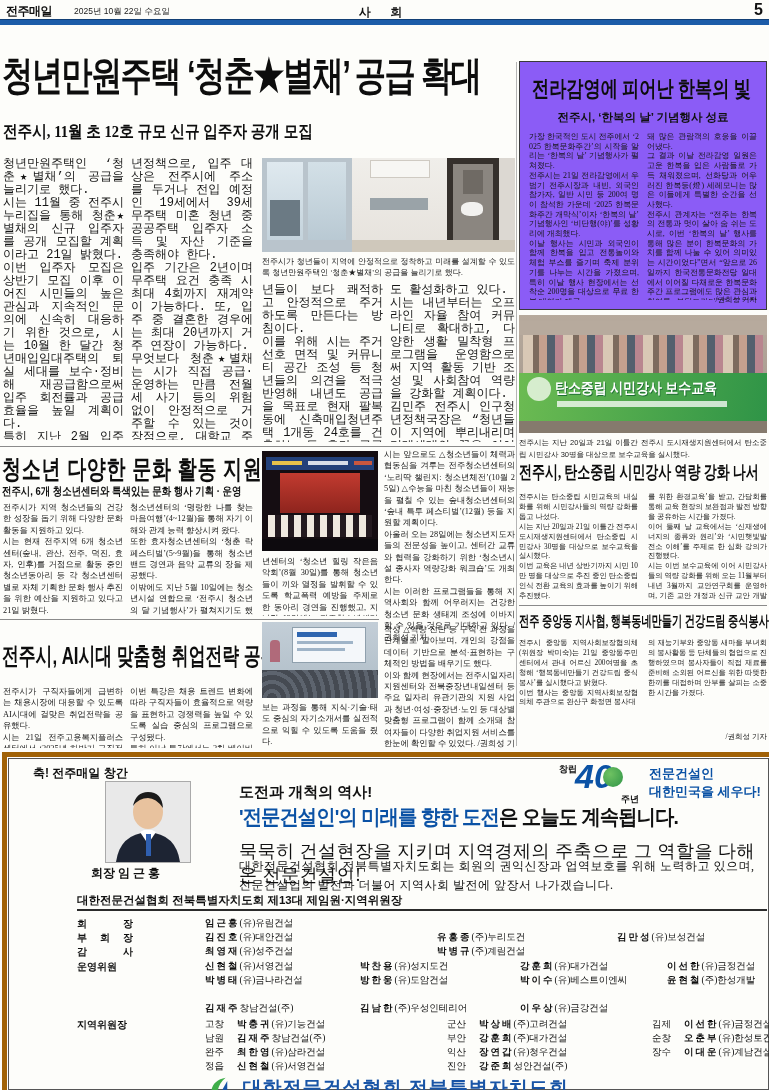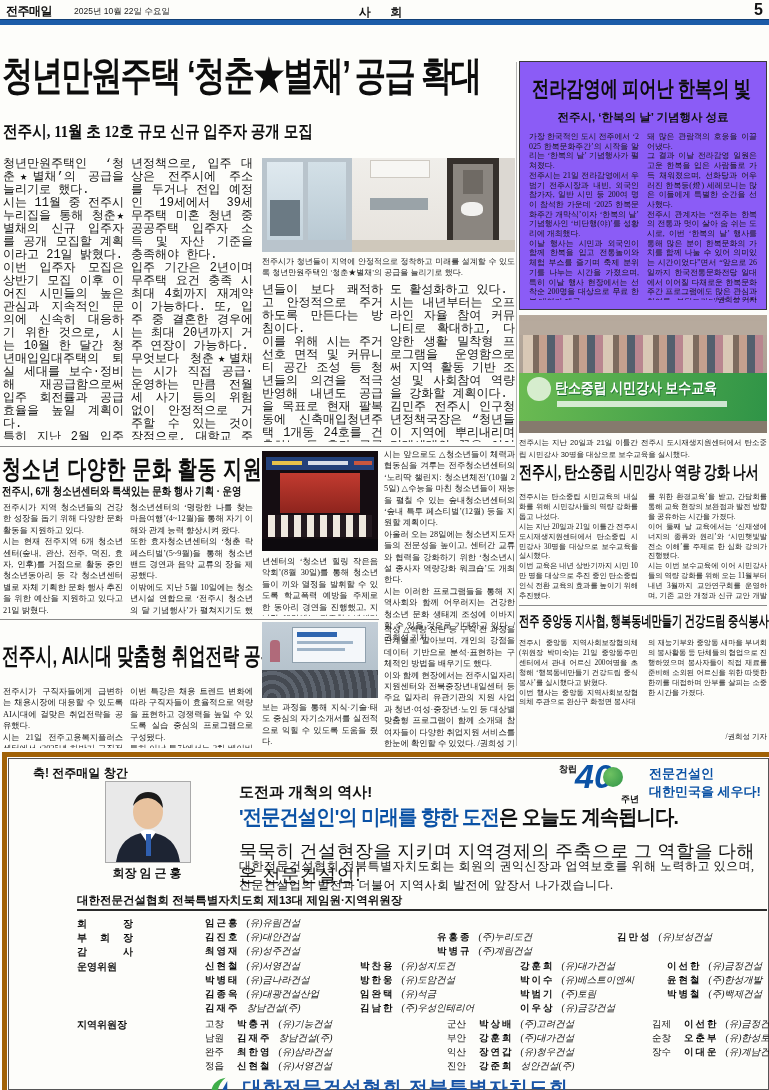--- a/index.html
+++ b/index.html
@@ -28,21 +28,21 @@
   .box{border:1px solid #3a3a3a;}
   .byline{font-family:"Liberation Serif",serif;font-size:7.5px;text-align:right;color:#111;}
   
   .ph{overflow:hidden;}
   
   .adbox{border:5px solid #a16207;box-shadow:0 0 0 1px #fff inset,0 0 0 2px #555 inset;}
   .lbl{display:inline-block;width:56px;text-align:justify;text-align-last:justify;font-weight:bold;font-size:10px;}
   .trow{position:absolute;height:13px;font-family:"Liberation Serif","DejaVu Serif",serif;font-size:9.5px;white-space:nowrap;}
   .ent{position:absolute;top:0;}
   .nm{font-weight:bold;letter-spacing:2px;}
-  .co{margin-left:7px;letter-spacing:0;font-style:italic;}
+  .co{letter-spacing:0;}
   .rg{display:inline-block;width:26px;margin-right:6px;}
   .blue{color:#0b52a5;}
 </style>
 </head>
 <body>
 
 <div class="page">
 
   <div class="abs paper" style="left:6px;top:3px">전주매일</div>
   <div class="abs hdate" style="left:74px;top:6px">2025년 10월 22일 수요일</div>
@@ -191,21 +191,21 @@
     <div class="abs ph" style="left:98px;top:24px;width:84px;height:80px;background:#ececec;border:1px solid #aaa">
       <svg width="84" height="80" viewBox="0 0 84 80">
         <rect x="0" y="0" width="84" height="80" fill="#e9e9e9"></rect>
         <path d="M10 80 Q14 52 42 50 Q70 52 74 80 Z" fill="#1d2433"></path>
         <path d="M34 50 L42 62 L50 50 L46 48 L38 48 Z" fill="#ffffff"></path>
         <rect x="40" y="52" width="5" height="22" fill="#2f5fb0"></rect>
         <ellipse cx="42" cy="30" rx="15" ry="17" fill="#e8c29e"></ellipse>
         <path d="M27 24 Q30 10 42 10 Q56 10 57 26 Q50 16 42 16 Q33 16 27 24 Z" fill="#1b1b1b"></path>
       </svg>
     </div>
-    <div class="abs" style="left:84px;top:108px;width:112px;text-align:center;font-family:'Liberation Serif',serif;font-weight:bold;font-size:12px">회장 임 근 홍</div>
+    <div class="abs" style="left:84px;top:108px;width:112px;font-family:'Liberation Serif',serif;font-weight:bold;font-size:12px">회장 임 근 홍</div>
 
     <div class="abs" style="left:552px;top:4px;width:205px;height:46px">
       <span class="abs" style="left:0;top:2px;font-size:9px;font-weight:bold">창립</span>
       <span class="abs blue" style="left:16px;top:-4px;font-size:34px;font-weight:900;font-style:italic;font-family:'Liberation Sans',sans-serif">40</span>
       <span class="abs" style="left:44px;top:6px;width:20px;height:20px;border-radius:50%;background:radial-gradient(circle at 35% 35%,#6fc262,#2f9447)"></span>
       <span class="abs" style="left:62px;top:32px;font-size:9px;font-weight:bold">주년</span>
       <span class="abs blue" style="left:90px;top:4px;font-size:13px;font-weight:900">전문건설인</span>
       <span class="abs blue" style="left:90px;top:22px;font-size:13px;font-weight:900">대한민국을 세우다!</span>
     </div>
 
@@ -242,26 +242,20 @@
       <span class="ent" style="left:283px"><b class="nm">박찬용</b><span class="co">(유)성지도건</span></span>
       <span class="ent" style="left:443px"><b class="nm">강훈희</b><span class="co">(유)대가건설</span></span>
       <span class="ent" style="left:590px"><b class="nm">이선한</b><span class="co">(유)금정건설</span></span>
     </div>
     <div class="trow" style="left:70px;top:217px;width:690px">
       <span class="ent" style="left:128px"><b class="nm">박병태</b><span class="co">(유)금나라건설</span></span>
       <span class="ent" style="left:283px"><b class="nm">방한웅</b><span class="co">(유)도암건설</span></span>
       <span class="ent" style="left:443px"><b class="nm">박이수</b><span class="co">(유)베스트이엔씨</span></span>
       <span class="ent" style="left:590px"><b class="nm">윤현철</b><span class="co">(주)한성개발</span></span>
     </div>
-    <div class="trow" style="left:70px;top:231px;width:690px">
-      <span class="ent" style="left:128px"><b class="nm">김종옥</b><span class="co">(유)대광건설산업</span></span>
-      <span class="ent" style="left:283px"><b class="nm">임완택</b><span class="co">(유)석금</span></span>
-      <span class="ent" style="left:443px"><b class="nm">박범기</b><span class="co">(주)토림</span></span>
-      <span class="ent" style="left:590px"><b class="nm">박병철</b><span class="co">(주)백제건설</span></span>
-    </div>
     <div class="trow" style="left:70px;top:245px;width:690px">
       <span class="ent" style="left:128px"><b class="nm">김재주</b><span class="co">창남건설(주)</span></span>
       <span class="ent" style="left:283px"><b class="nm">김남한</b><span class="co">(주)우성인테리어</span></span>
       <span class="ent" style="left:443px"><b class="nm">이우상</b><span class="co">(유)금강건설</span></span>
     </div>
 
     <div class="trow" style="left:70px;top:261px;width:690px">
       <span class="lbl" style="width:56px">지역위원장</span>
       <span class="ent" style="left:128px"><span class="rg">고창</span><b class="nm">박충귀</b><span class="co">(유)기능건설</span></span>
       <span class="ent" style="left:370px"><span class="rg">군산</span><b class="nm">박상배</b><span class="co">(주)고려건설</span></span>

